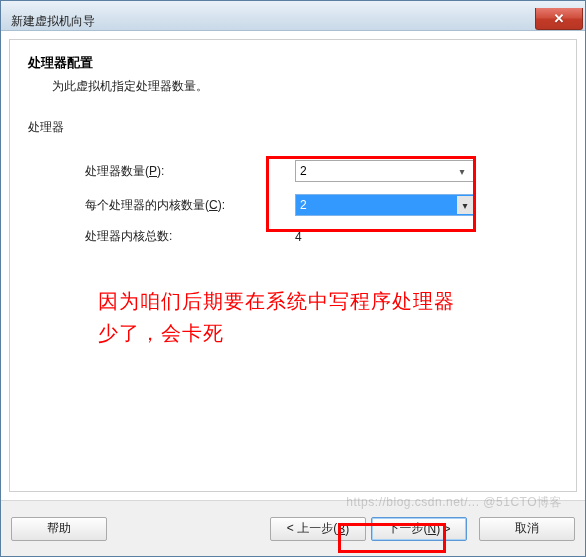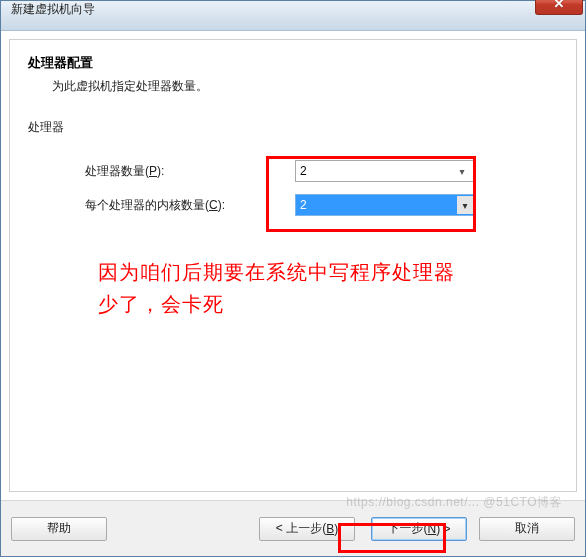--- a/index.html
+++ b/index.html
@@ -18,21 +18,21 @@
       border: 1px solid #5a7fa0;
       background: #fff;
       display: flex;
       flex-direction: column;
     }
     .titlebar {
       height: 30px;
       background: linear-gradient(to bottom, #eaf1f8 0%, #d8e4ef 50%, #c9d9e8 100%);
       border-bottom: 1px solid #a9bfd2;
       display: flex;
-      align-items: flex-start;
+      align-items: flex-end;
       justify-content: space-between;
       padding-left: 10px;
     }
     .title-text { color: #222; font-size: 12px; }
     .close-btn {
       width: 48px;
       height: 22px;
       margin-right: 2px;
       margin-top: -8px;
       background: linear-gradient(to bottom, #e67a6f 0%, #d1513f 45%, #c23a28 55%, #b83524 100%);
@@ -186,32 +186,36 @@
     <div class="form-row">
       <div class="form-label">
         <span>每个处理器的内核数量(</span><span class="hotkey">C</span><span>):</span>
       </div>
       <div class="select-selected">
         <span>2</span>
         <span class="arrow">▾</span>
       </div>
     </div>
 
+    <div class="form-row">
+      <div class="form-label">处理器内核总数:</div>
+      <div class="form-value">4</div>
+    </div>
 
     <div class="annotation">因为咱们后期要在系统中写程序处理器少了，会卡死</div>
 
     <div class="red-box-1"></div>
   </div>
 
   <div class="button-bar">
     <div class="btn">
       <span>帮助</span>
     </div>
     <div class="spacer"></div>
-    <div class="btn" style="margin-right:16px;">
+    <div class="btn" style="margin-right:5px;">
       <span>&lt; 上一步(</span>
         <span class="hotkey">B</span>
         <span>)</span>
     </div>
     <div class="btn default" style="margin-right:12px;">
       <span>下一步(</span>
         <span class="hotkey">N</span>
         <span>) &gt;</span>
     </div>
     <div class="btn">

